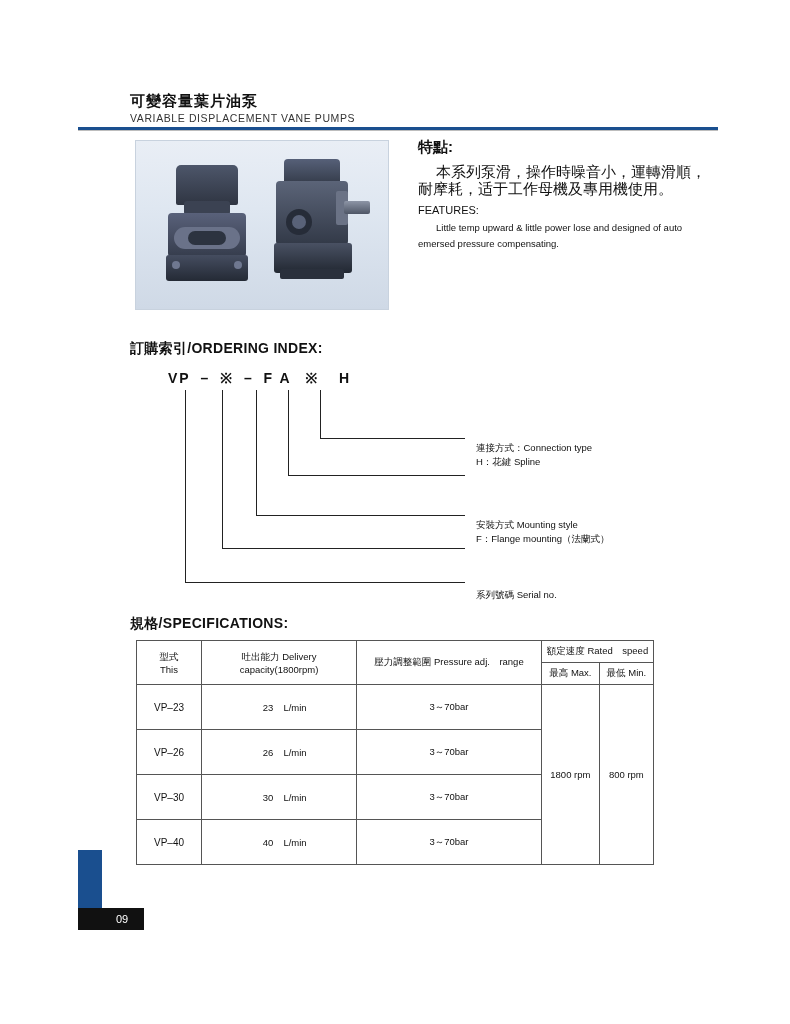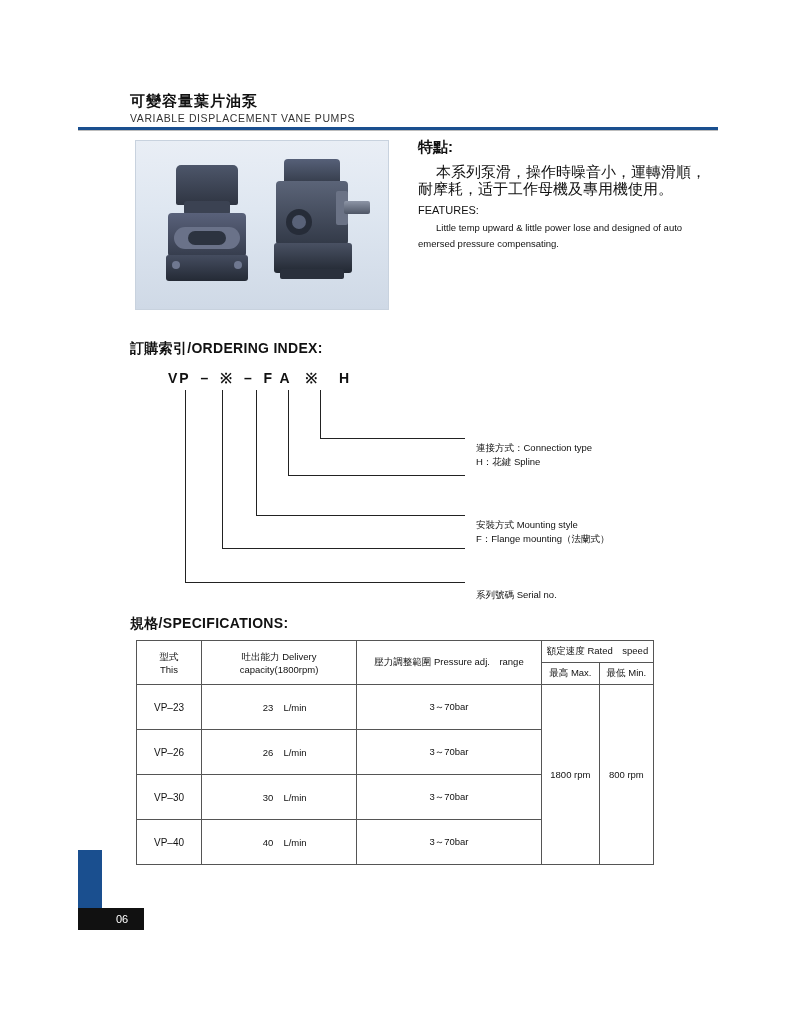--- a/index.html
+++ b/index.html
@@ -238,15 +238,15 @@
         <td class="cap-cell">
           <span class="cap-num">40</span><span class="cap-unit">L/min</span>
         </td>
         <td>3～70bar</td>
       </tr>
     </tbody>
   </table>
 
   <div class="foot-bar"></div>
   <div class="foot-tail"></div>
-  <div class="foot-num">06</div>
+  <div class="foot-num">09</div>
 
 </div>
 
 </body></html>

